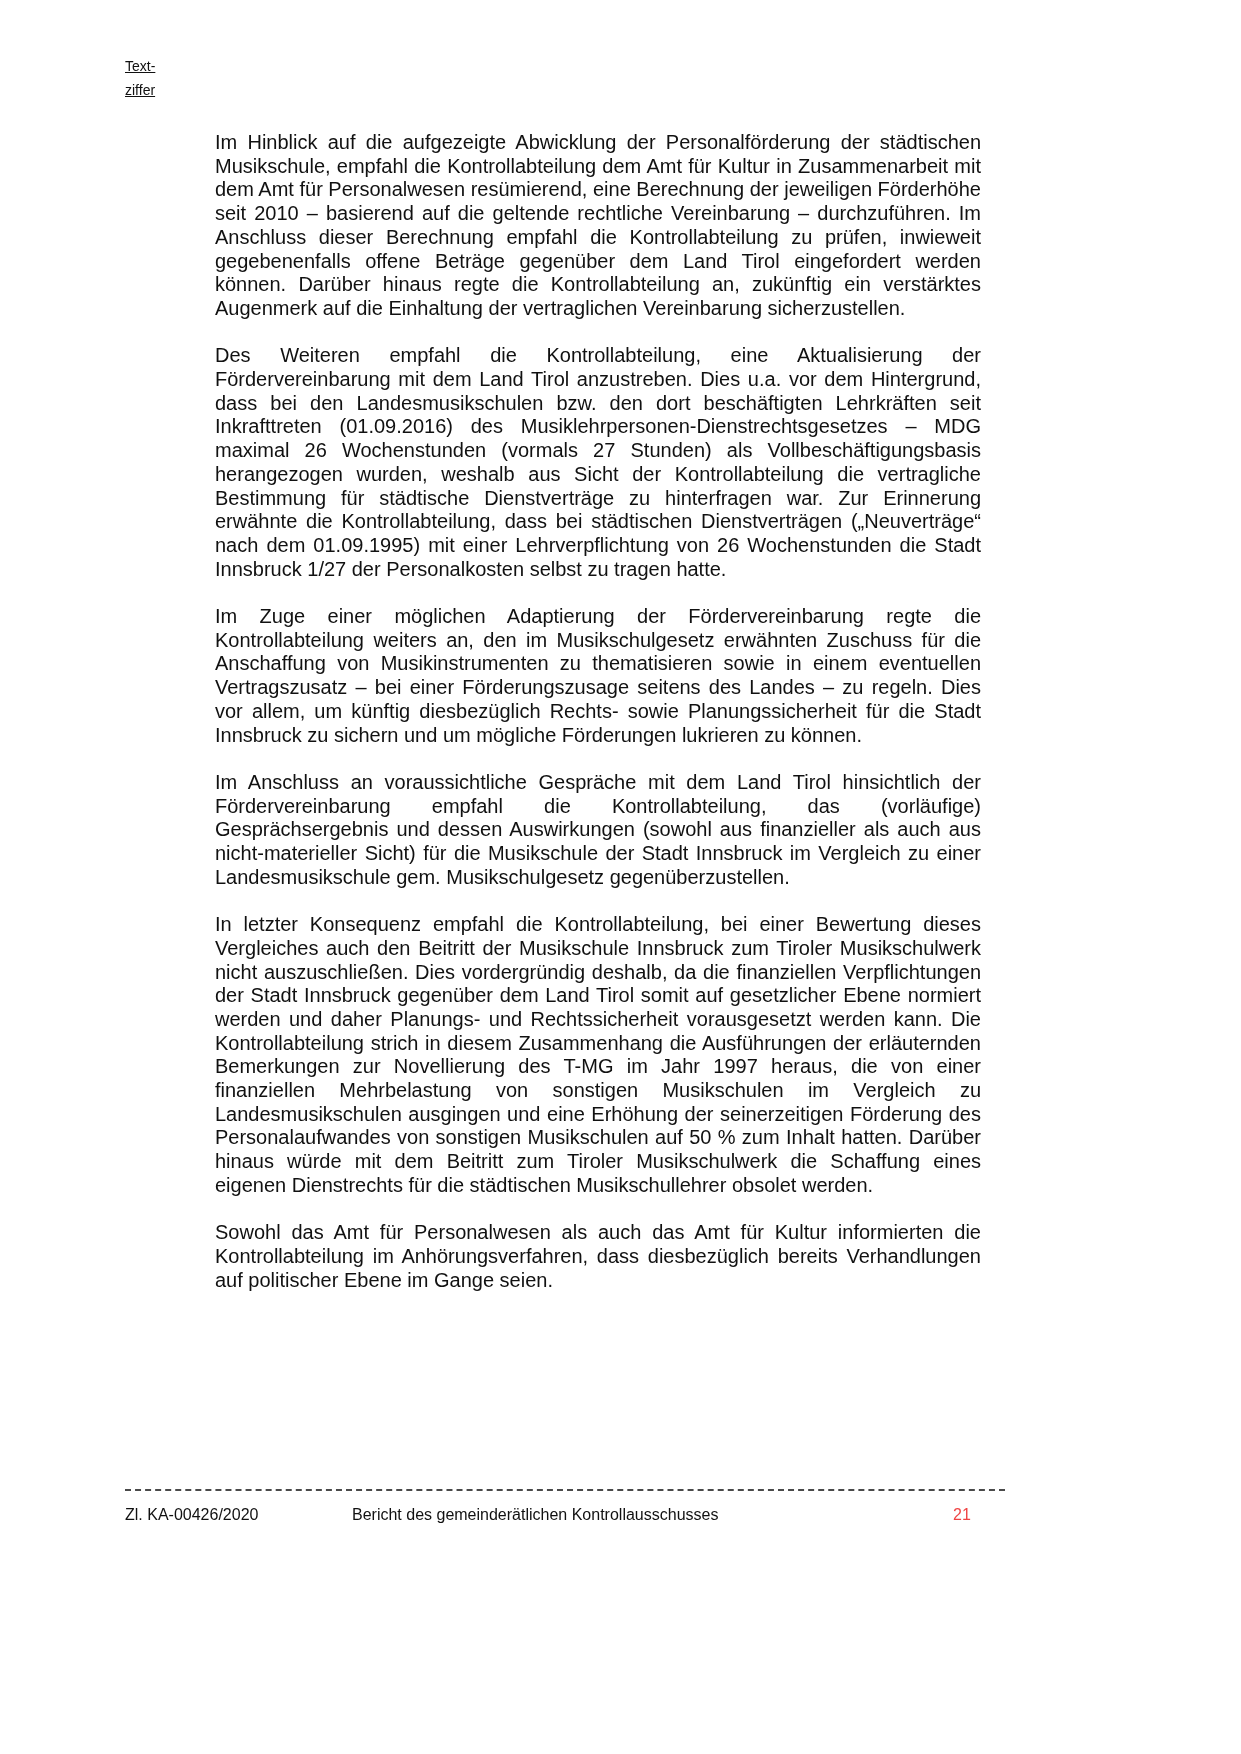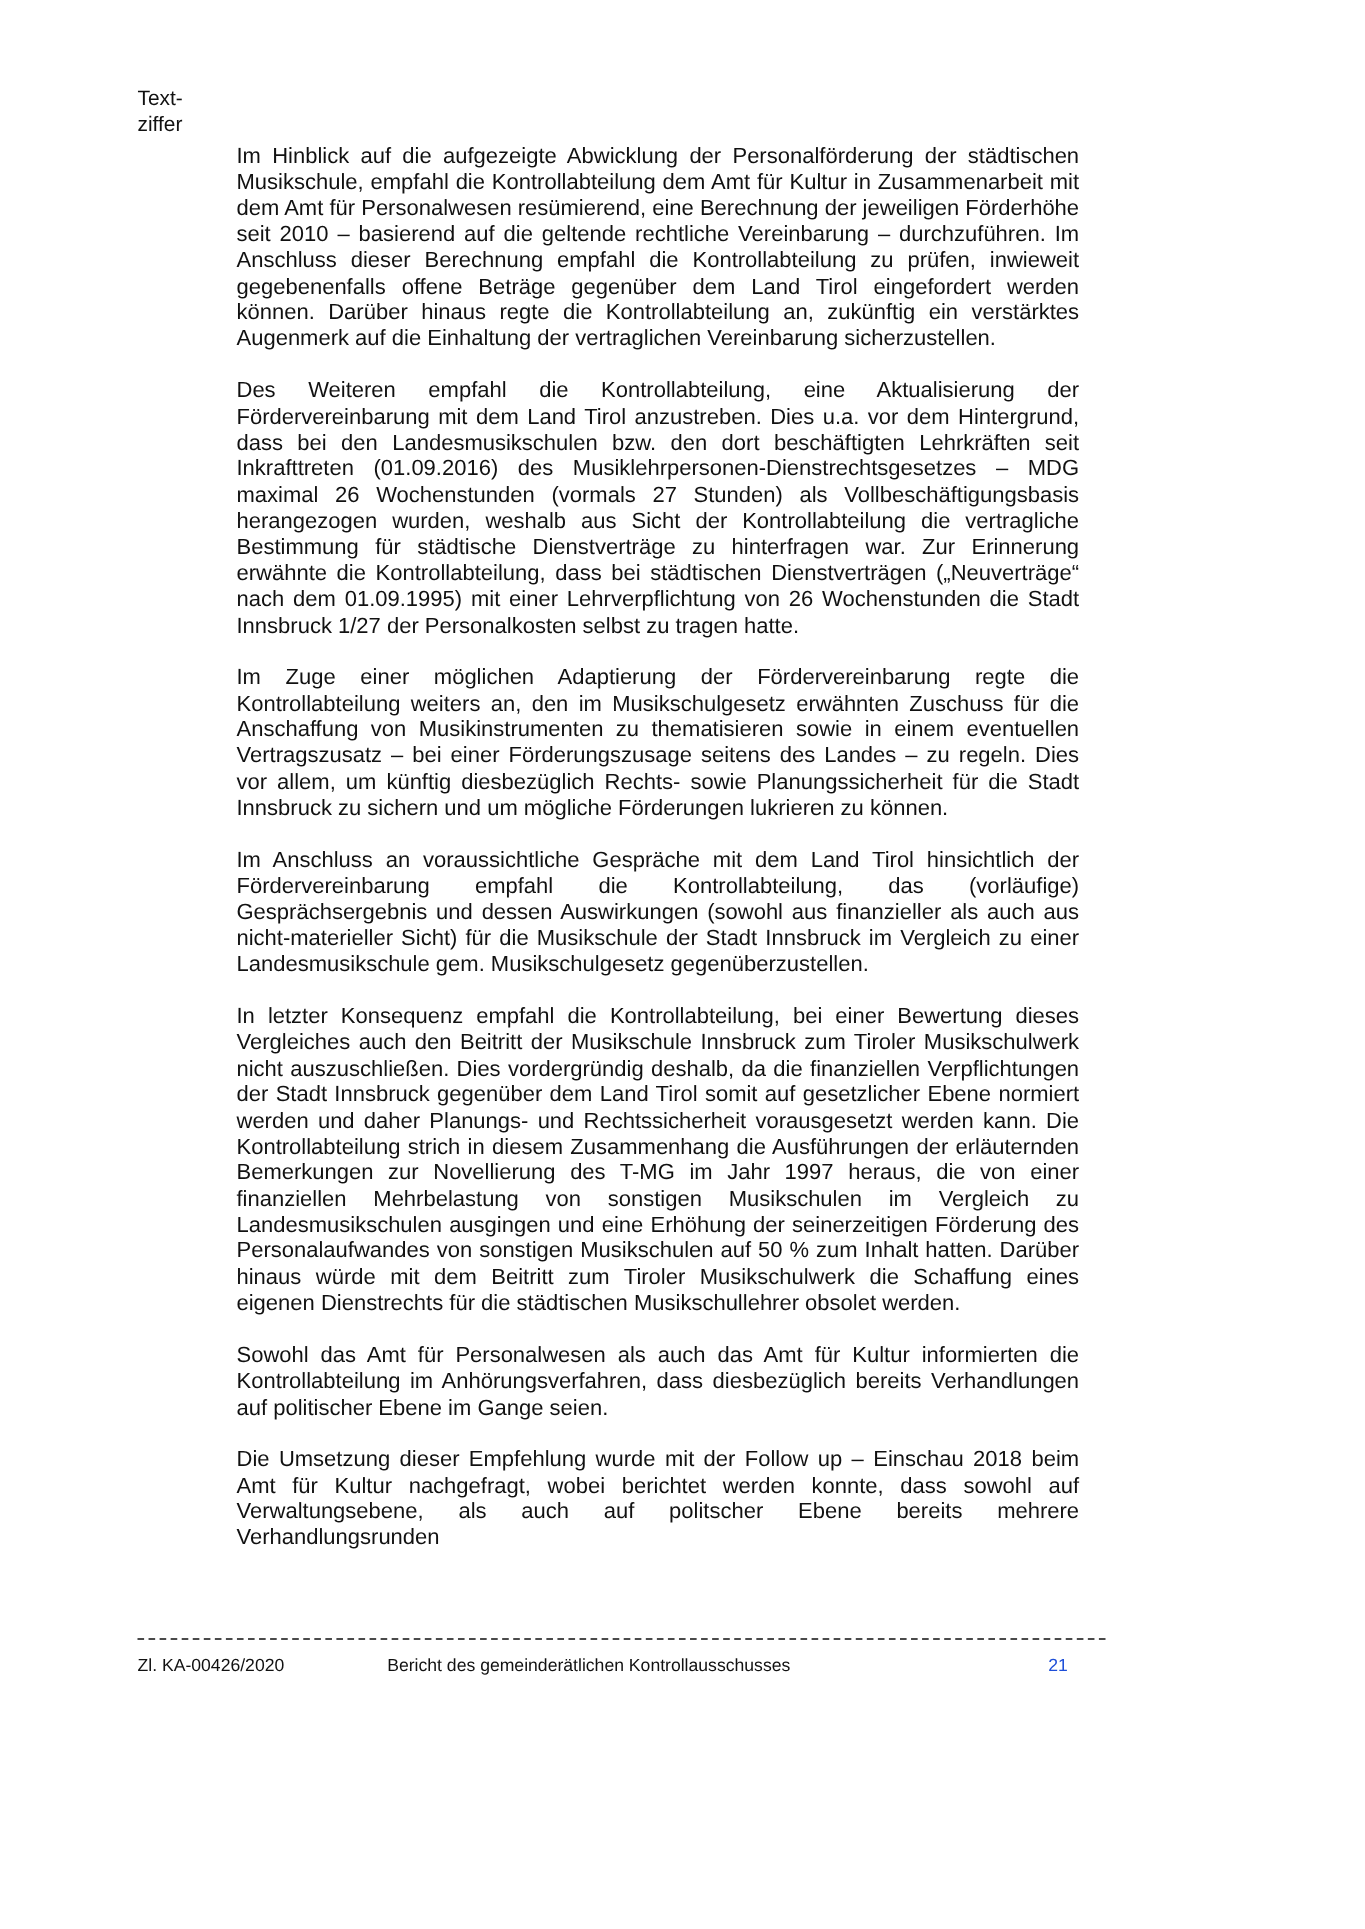--- a/index.html
+++ b/index.html
@@ -8,24 +8,25 @@
     width: 1241px;
     height: 1754px;
     position: relative;
     font-family: "Liberation Sans", sans-serif;
     color: #111111;
     overflow: hidden;
   }
   .margin-label {
     position: absolute;
     left: 125px;
-    top: 78px;
-    font-size: 19px;
+    top: 54px;
+    font-size: 14px;
     line-height: 24px;
     white-space: pre-line;
+    text-decoration: underline;
   }
   .content {
     position: absolute;
     left: 215px;
     top: 131px;
     width: 766px;
     font-size: 20px;
     line-height: 23.7px;
     text-align: justify;
     hyphens: auto;
@@ -43,36 +44,35 @@
   .footer {
     position: absolute;
     left: 125px;
     top: 1506px;
     width: 880px;
     height: 26px;
     font-size: 16px;
   }
   .footer .ref   { position: absolute; left: 0; top: 0; }
   .footer .title { position: absolute; left: 227px; top: 0; }
-  .footer .page  { position: absolute; left: 828px; top: 0; color: #1d4ed8; }
+  .footer .page  { position: absolute; left: 828px; top: 0; color: #ef4444; }
 </style>
 </head>
 <body>
 
 <div class="margin-label">Text-
 ziffer</div>
 
 <div class="content">
   <p>Im Hinblick auf die aufgezeigte Abwicklung der Personalförderung der städtischen Musikschule, empfahl die Kontrollabteilung dem Amt für Kultur in Zusammenarbeit mit dem Amt für Personalwesen resümierend, eine Berechnung der jeweiligen Förderhöhe seit 2010 – basierend auf die geltende rechtliche Vereinbarung – durchzuführen. Im Anschluss dieser Berechnung empfahl die Kontrollabteilung zu prüfen, inwieweit gegebenenfalls offene Beträge gegenüber dem Land Tirol eingefordert werden können. Darüber hinaus regte die Kontrollabteilung an, zukünftig ein verstärktes Augenmerk auf die Einhaltung der vertraglichen Vereinbarung sicherzustellen.</p>
   <p>Des Weiteren empfahl die Kontrollabteilung, eine Aktualisierung der Fördervereinbarung mit dem Land Tirol anzustreben. Dies u.a. vor dem Hintergrund, dass bei den Landesmusikschulen bzw. den dort beschäftigten Lehrkräften seit Inkrafttreten (01.09.2016) des Musiklehrpersonen-Dienstrechtsgesetzes – MDG maximal 26 Wochenstunden (vormals 27 Stunden) als Vollbeschäftigungsbasis herangezogen wurden, weshalb aus Sicht der Kontrollabteilung die vertragliche Bestimmung für städtische Dienstverträge zu hinterfragen war. Zur Erinnerung erwähnte die Kontrollabteilung, dass bei städtischen Dienstverträgen („Neuverträge“ nach dem 01.09.1995) mit einer Lehrverpflichtung von 26 Wochenstunden die Stadt Innsbruck 1/27 der Personalkosten selbst zu tragen hatte.</p>
   <p>Im Zuge einer möglichen Adaptierung der Fördervereinbarung regte die Kontrollabteilung weiters an, den im Musikschulgesetz erwähnten Zuschuss für die Anschaffung von Musikinstrumenten zu thematisieren sowie in einem eventuellen Vertragszusatz – bei einer Förderungszusage seitens des Landes – zu regeln. Dies vor allem, um künftig diesbezüglich Rechts- sowie Planungssicherheit für die Stadt Innsbruck zu sichern und um mögliche Förderungen lukrieren zu können.</p>
   <p>Im Anschluss an voraussichtliche Gespräche mit dem Land Tirol hinsichtlich der Fördervereinbarung empfahl die Kontrollabteilung, das (vorläufige) Gesprächsergebnis und dessen Auswirkungen (sowohl aus finanzieller als auch aus nicht-materieller Sicht) für die Musikschule der Stadt Innsbruck im Vergleich zu einer Landesmusikschule gem. Musikschulgesetz gegenüberzustellen.</p>
   <p>In letzter Konsequenz empfahl die Kontrollabteilung, bei einer Bewertung dieses Vergleiches auch den Beitritt der Musikschule Innsbruck zum Tiroler Musikschulwerk nicht auszuschließen. Dies vordergründig deshalb, da die finanziellen Verpflichtungen der Stadt Innsbruck gegenüber dem Land Tirol somit auf gesetzlicher Ebene normiert werden und daher Planungs- und Rechtssicherheit vorausgesetzt werden kann. Die Kontrollabteilung strich in diesem Zusammenhang die Ausführungen der erläuternden Bemerkungen zur Novellierung des T-MG im Jahr 1997 heraus, die von einer finanziellen Mehrbelastung von sonstigen Musikschulen im Vergleich zu Landesmusikschulen ausgingen und eine Erhöhung der seinerzeitigen Förderung des Personalaufwandes von sonstigen Musikschulen auf 50 % zum Inhalt hatten. Darüber hinaus würde mit dem Beitritt zum Tiroler Musikschulwerk die Schaffung eines eigenen Dienstrechts für die städtischen Musikschullehrer obsolet werden.</p>
   <p>Sowohl das Amt für Personalwesen als auch das Amt für Kultur informierten die Kontrollabteilung im Anhörungsverfahren, dass diesbezüglich bereits Verhandlungen auf politischer Ebene im Gange seien.</p>
-  <p>Die Umsetzung dieser Empfehlung wurde mit der Follow up – Einschau 2018 beim Amt für Kultur nachgefragt, wobei berichtet werden konnte, dass sowohl auf Verwaltungsebene, als auch auf politscher Ebene bereits mehrere Verhandlungsrunden</p>
 </div>
 
 <div class="footer-line"></div>
 
 <div class="footer">
   <span class="ref">Zl. KA-00426/2020</span>
   <span class="title">Bericht des gemeinderätlichen Kontrollausschusses</span>
   <span class="page">21</span>
 </div>
 

